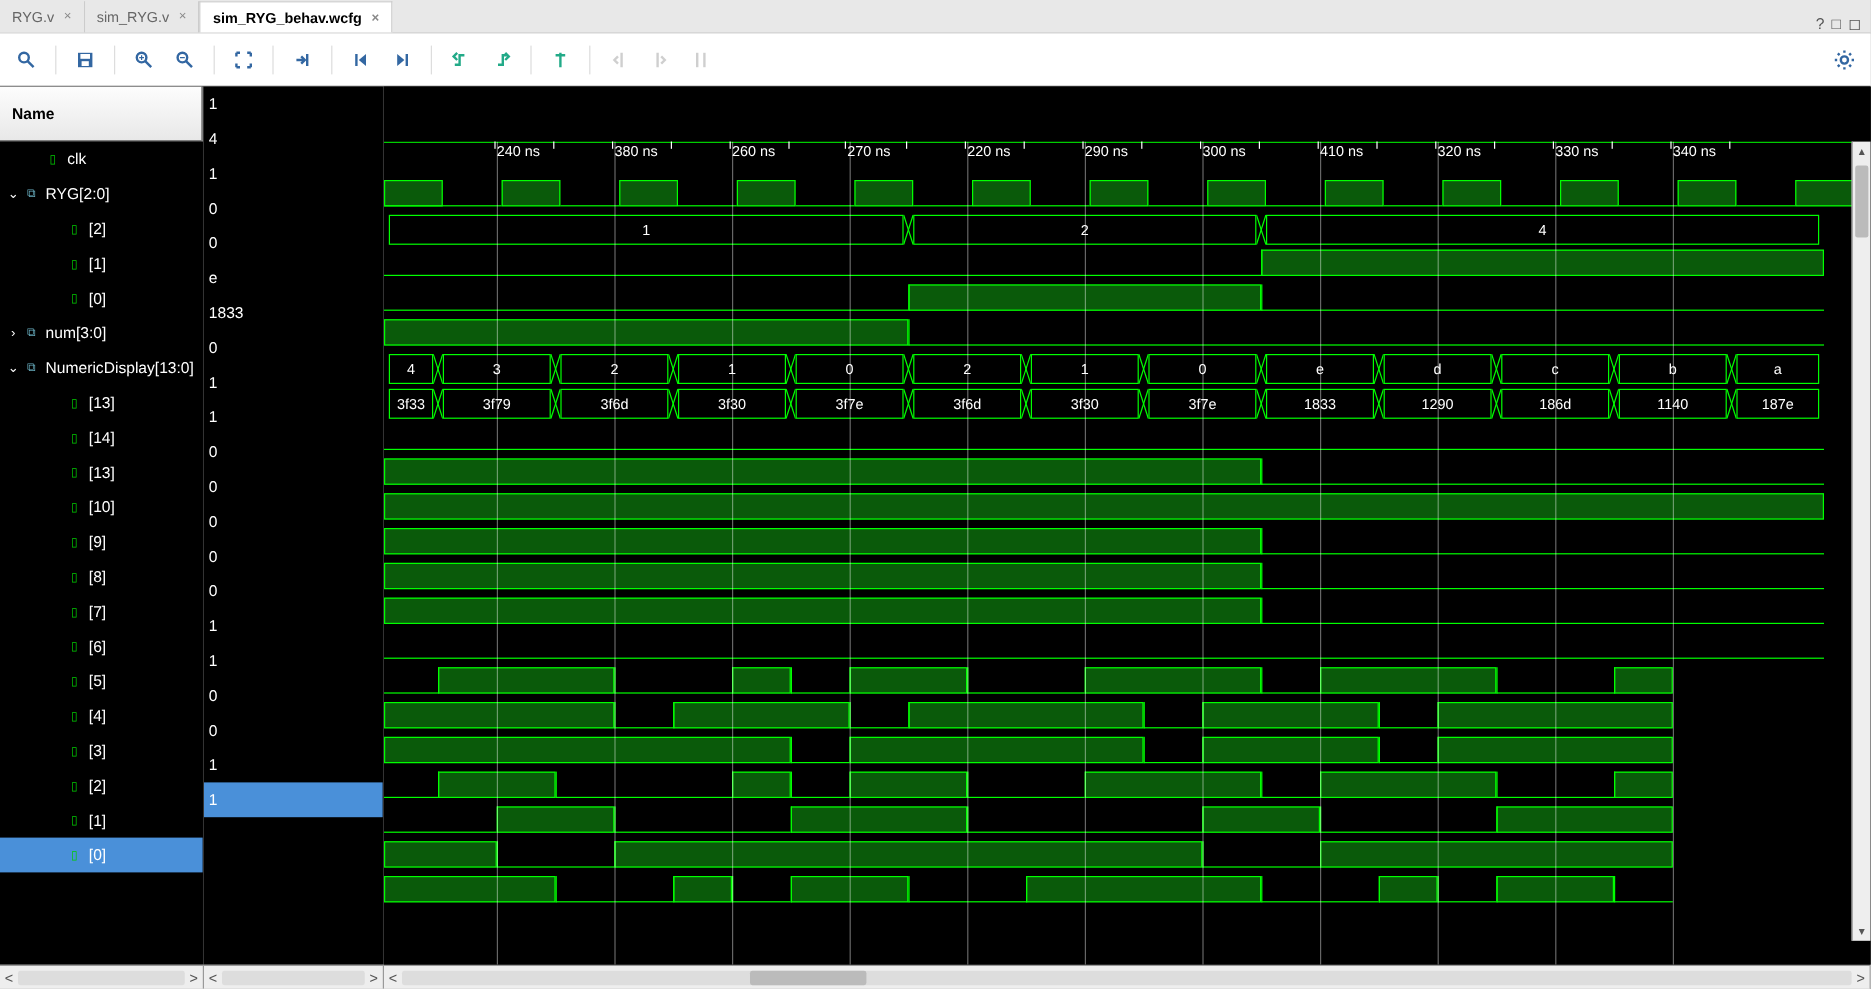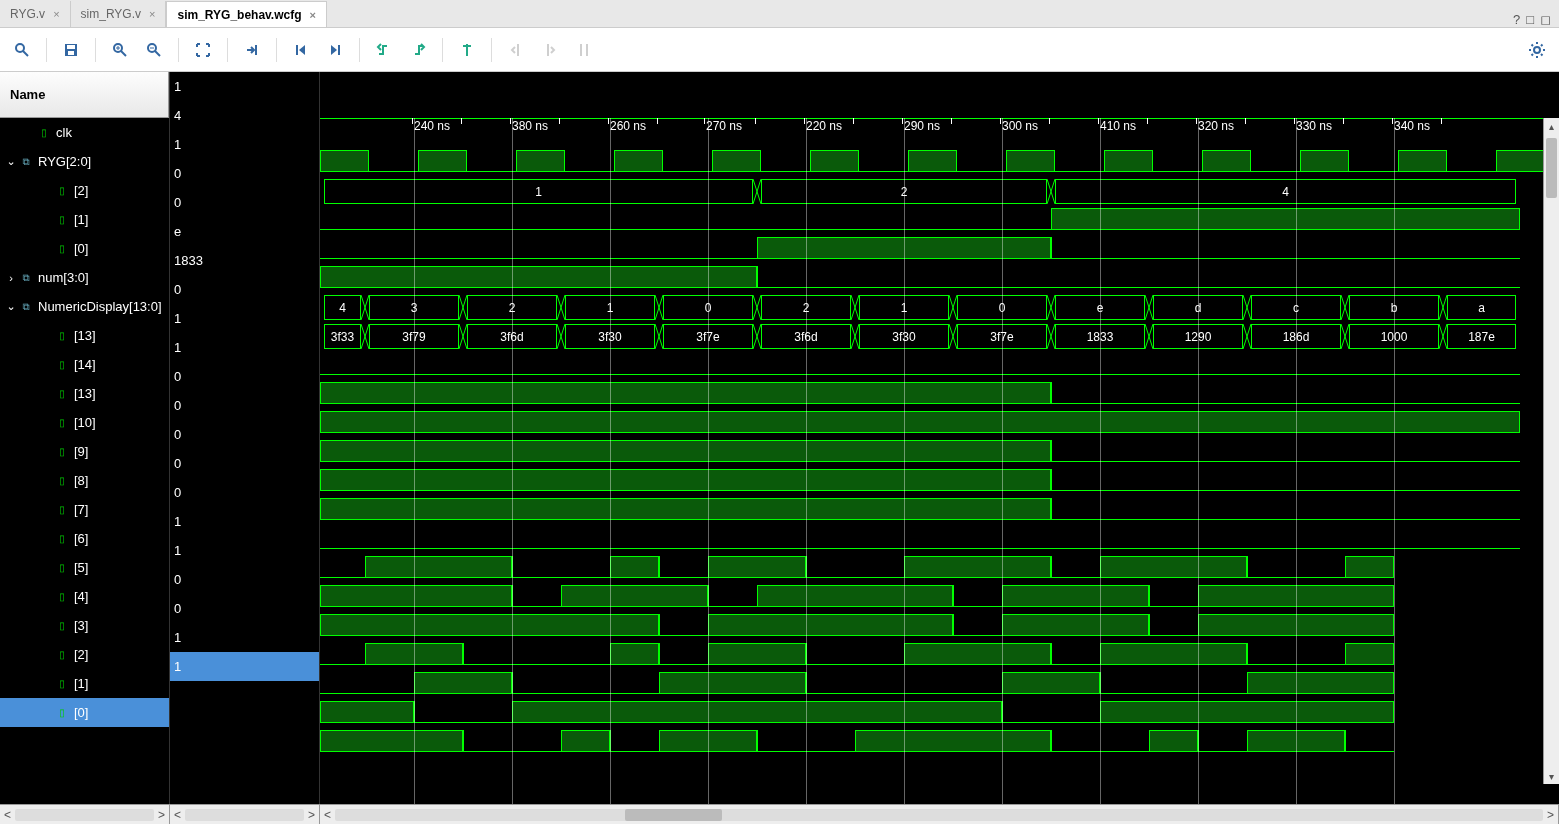--- a/index.html
+++ b/index.html
@@ -618,21 +618,21 @@
                 <line x1="0" y1="25" x2="8" y2="0" stroke="#0f0"></line>
               </svg>
             </div>
             <div class="bus-seg" style="left: 931px; width: 90px;">186d</div>
             <div style="position: absolute; left: 923px; top: 2px; width: 8px; height: 25px;">
               <svg width="8" height="25">
                 <line x1="0" y1="0" x2="8" y2="25" stroke="#0f0"></line>
                 <line x1="0" y1="25" x2="8" y2="0" stroke="#0f0"></line>
               </svg>
             </div>
-            <div class="bus-seg" style="left: 1029px; width: 90px;">1000</div>
+            <div class="bus-seg" style="left: 1029px; width: 90px;">1140</div>
             <div style="position: absolute; left: 1021px; top: 2px; width: 8px; height: 25px;">
               <svg width="8" height="25">
                 <line x1="0" y1="0" x2="8" y2="25" stroke="#0f0"></line>
                 <line x1="0" y1="25" x2="8" y2="0" stroke="#0f0"></line>
               </svg>
             </div>
             <div class="bus-seg" style="left: 1127px; width: 69px;">187e</div>
             <div style="position: absolute; left: 1119px; top: 2px; width: 8px; height: 25px;">
               <svg width="8" height="25">
                 <line x1="0" y1="0" x2="8" y2="25" stroke="#0f0"></line>

